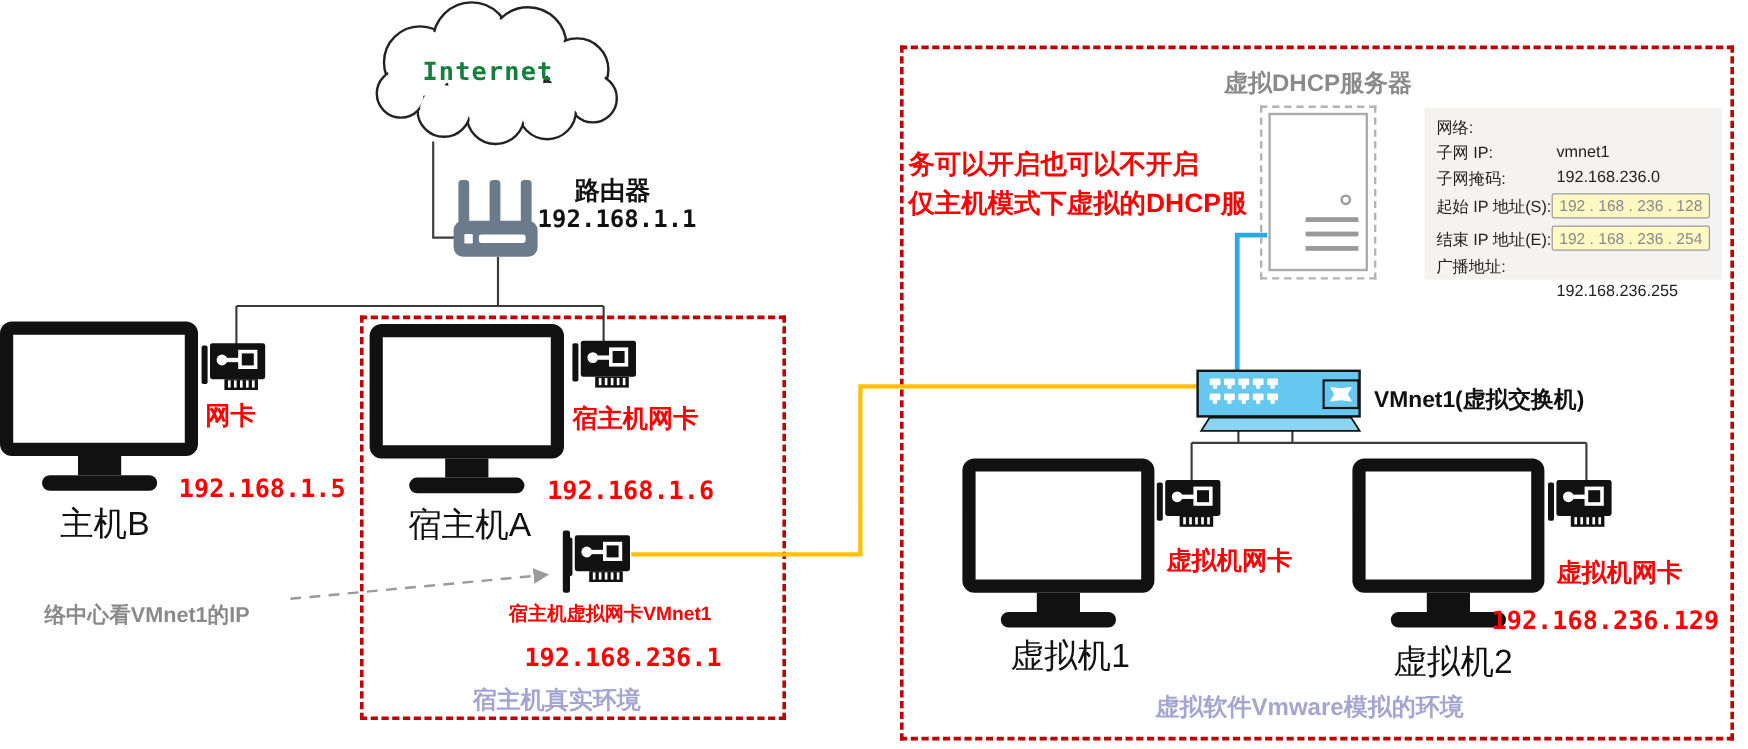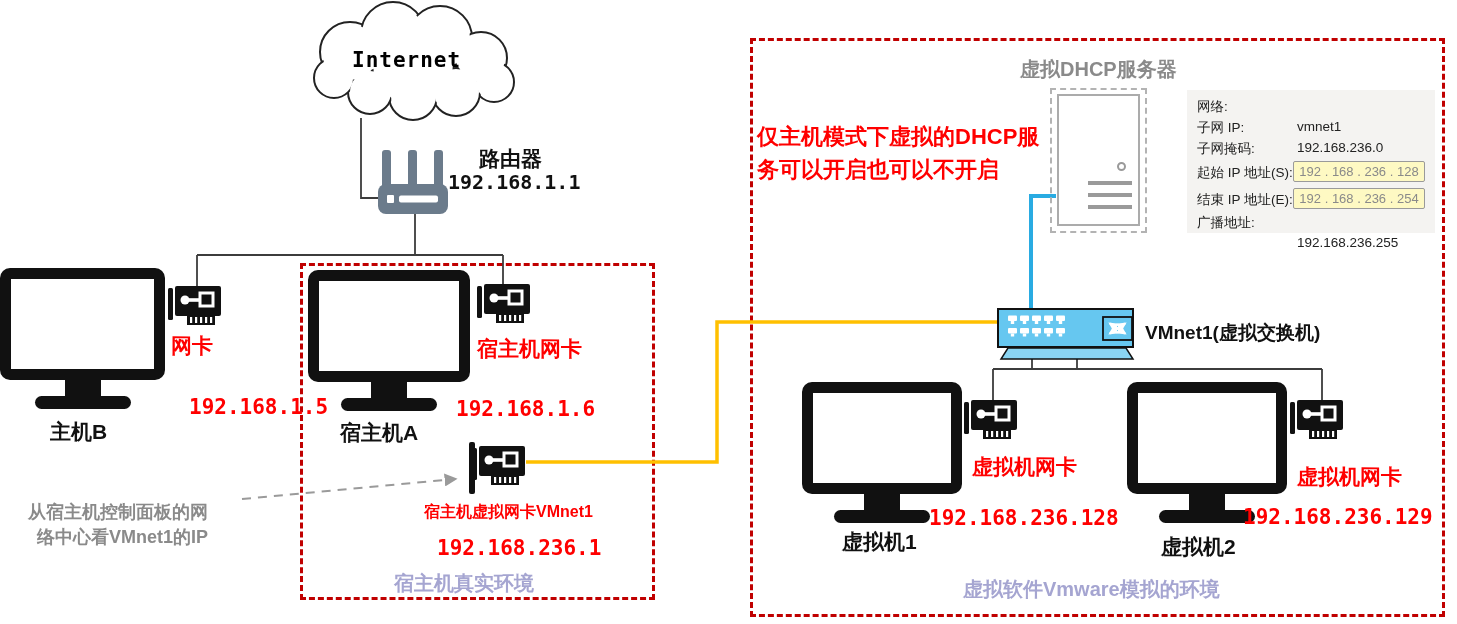--- a/index.html
+++ b/index.html
@@ -2,30 +2,30 @@
 <html><head>
 <meta charset="utf-8">
 <style>
   html,body{margin:0;padding:0;background:#fff;}
   body{font-family:"Liberation Sans", sans-serif;}
   #stage{position:relative;width:1457px;height:624px;background:#fff;overflow:hidden;}
   
   .red-dash{border:3px dashed #C00000;position:absolute;box-sizing:border-box;z-index:1;}
   
   .lbl{position:absolute;white-space:nowrap;z-index:4;}
-  .black-name{font-size:21px;font-weight:bold;color:#111;}
+  .black-name{font-size:28px;font-weight:normal;color:#111;}
   .red-cn{font-size:21px;font-weight:bold;color:#FF0000;}
   .red-ip{font-size:21px;font-weight:bold;color:#FF0000;font-family:"DejaVu Sans Mono", monospace;}
   .gray-title{font-size:20px;font-weight:bold;color:#8a8a8a;}
   .purple-cap{font-size:20px;font-weight:bold;color:#A5A5D1;}
   .gray-note{font-size:18px;font-weight:bold;color:#8a8a8a;line-height:25px;}
   .red-note{position:absolute;z-index:2;font-size:22px;font-weight:bold;color:#FF0000;line-height:33px;white-space:nowrap;}
   .router-lbl{font-size:21px;font-weight:bold;color:#111;}
   .router-ip{font-size:20px;font-weight:bold;color:#111;font-family:"DejaVu Sans Mono", monospace;}
-  .internet-lbl{font-size:21px;font-weight:bold;color:#000000;font-family:"DejaVu Sans Mono", monospace;letter-spacing:1px;}
+  .internet-lbl{font-size:21px;font-weight:bold;color:#15803d;font-family:"DejaVu Sans Mono", monospace;letter-spacing:1px;}
   .switch-lbl{font-size:19px;font-weight:bold;color:#111;}
   
   .monitor{position:absolute;z-index:4;}
   .monitor .screen{box-sizing:border-box;border:11px solid #111;background:#fff;border-radius:10px;}
   .monitor .neck{background:#111;margin:0 auto;}
   .monitor .base{background:#111;border-radius:7px;margin:0 auto;}
   
   .server-dash{position:absolute;z-index:4;border:2px dashed #b3b3b3;box-sizing:border-box;}
   .server-body{position:absolute;z-index:4;background:#fff;border:2px solid #ababab;box-sizing:border-box;}
   .server-circle{position:absolute;z-index:5;width:9px;height:9px;border:2px solid #9a9a9a;border-radius:50%;box-sizing:border-box;background:#fff;}
@@ -40,22 +40,22 @@
 </style>
 </head>
 <body>
 
 <div id="stage">
 
   <div class="red-dash" style="left:300px;top:263px;width:355px;height:337px;"></div>
   <div class="red-dash" style="left:750px;top:38px;width:695px;height:579px;"></div>
 
   <div class="red-note" style="left:757px;top:120px;">
+    <div>务可以开启也可以不开启</div>
     <div>仅主机模式下虚拟的DHCP服</div>
-    <div>务可以开启也可以不开启</div>
   </div>
 
   <svg class="layer" width="1457" height="624" viewBox="0 0 1457 624">
     <defs>
       <marker id="aw" viewBox="0 0 10 10" refX="8" refY="5" markerWidth="4" markerHeight="4" orient="auto-start-reverse">
         <path d="M0,0 L10,5 L0,10 z" fill="#ffffff"></path>
       </marker>
       <marker id="ag" viewBox="0 0 10 10" refX="8" refY="5" markerWidth="6.5" markerHeight="6.5" orient="auto">
         <path d="M0,0 L10,5 L0,10 z" fill="#9a9a9a"></path>
       </marker>
@@ -164,38 +164,37 @@
 
   <div class="lbl router-lbl" style="left:479px;top:145px;">路由器</div>
   <div class="lbl router-ip" style="left:448px;top:170px;">192.168.1.1</div>
 
   <div class="monitor" style="left:0px;top:268px;width:165px;">
     <div class="screen" style="height:112px;"></div>
     <div class="neck" style="width:36px;height:16px;"></div>
     <div class="base" style="width:96px;height:13px;"></div>
   </div>
   <div class="lbl red-cn" style="left:171px;top:332px;">网卡</div>
-  <div class="lbl red-ip" style="left:149px;top:395px;margin-left:40px;">192.168.1.5</div>
+  <div class="lbl red-ip" style="left:149px;top:395px;">192.168.1.5</div>
   <div class="lbl black-name" style="left:50px;top:418px;">主机B</div>
 
   <div class="monitor" style="left:308px;top:270px;width:162px;">
     <div class="screen" style="height:112px;"></div>
     <div class="neck" style="width:36px;height:16px;"></div>
     <div class="base" style="width:96px;height:13px;"></div>
   </div>
   <div class="lbl red-cn" style="left:477px;top:335px;">宿主机网卡</div>
   <div class="lbl red-ip" style="left:456px;top:397px;">192.168.1.6</div>
   <div class="lbl black-name" style="left:340px;top:419px;">宿主机A</div>
 
   <div class="lbl red-cn" style="left:394px;top:502px;font-size:16px;margin-left:30px;">宿主机虚拟网卡VMnet1</div>
   <div class="lbl red-ip" style="left:437px;top:536px;">192.168.236.1</div>
   <div class="lbl purple-cap" style="left:394px;top:570px;">宿主机真实环境</div>
 
   <div class="lbl gray-note" style="left:28px;top:500px;">
-    <div>从宿主机控制面板的网</div>
     <div style="margin-left:9px;">络中心看VMnet1的IP</div>
   </div>
 
   <div class="lbl gray-title" style="left:1020px;top:56px;">虚拟DHCP服务器</div>
   <div class="server-dash" style="left:1050px;top:88px;width:97px;height:145px;"></div>
   <div class="server-body" style="left:1057px;top:94px;width:83px;height:132px;"></div>
   <div class="server-circle" style="left:1117px;top:162px;"></div>
   <div class="server-line" style="left:1088px;top:181px;width:44px;"></div>
   <div class="server-line" style="left:1088px;top:193px;width:44px;"></div>
   <div class="server-line" style="left:1088px;top:205px;width:44px;"></div>
@@ -216,21 +215,20 @@
   </div>
 
   <div class="lbl switch-lbl" style="left:1145px;top:320px;">VMnet1(虚拟交换机)</div>
 
   <div class="monitor" style="left:802px;top:382px;width:160px;">
     <div class="screen" style="height:112px;"></div>
     <div class="neck" style="width:36px;height:16px;"></div>
     <div class="base" style="width:96px;height:13px;"></div>
   </div>
   <div class="lbl red-cn" style="left:972px;top:453px;">虚拟机网卡</div>
-  <div class="lbl red-ip" style="left:929px;top:506px;">192.168.236.128</div>
   <div class="lbl black-name" style="left:842px;top:528px;">虚拟机1</div>
 
   <div class="monitor" style="left:1127px;top:382px;width:160px;">
     <div class="screen" style="height:112px;"></div>
     <div class="neck" style="width:36px;height:16px;"></div>
     <div class="base" style="width:96px;height:13px;"></div>
   </div>
   <div class="lbl red-cn" style="left:1297px;top:463px;">虚拟机网卡</div>
   <div class="lbl red-ip" style="left:1243px;top:505px;">192.168.236.129</div>
   <div class="lbl black-name" style="left:1161px;top:533px;">虚拟机2</div>

